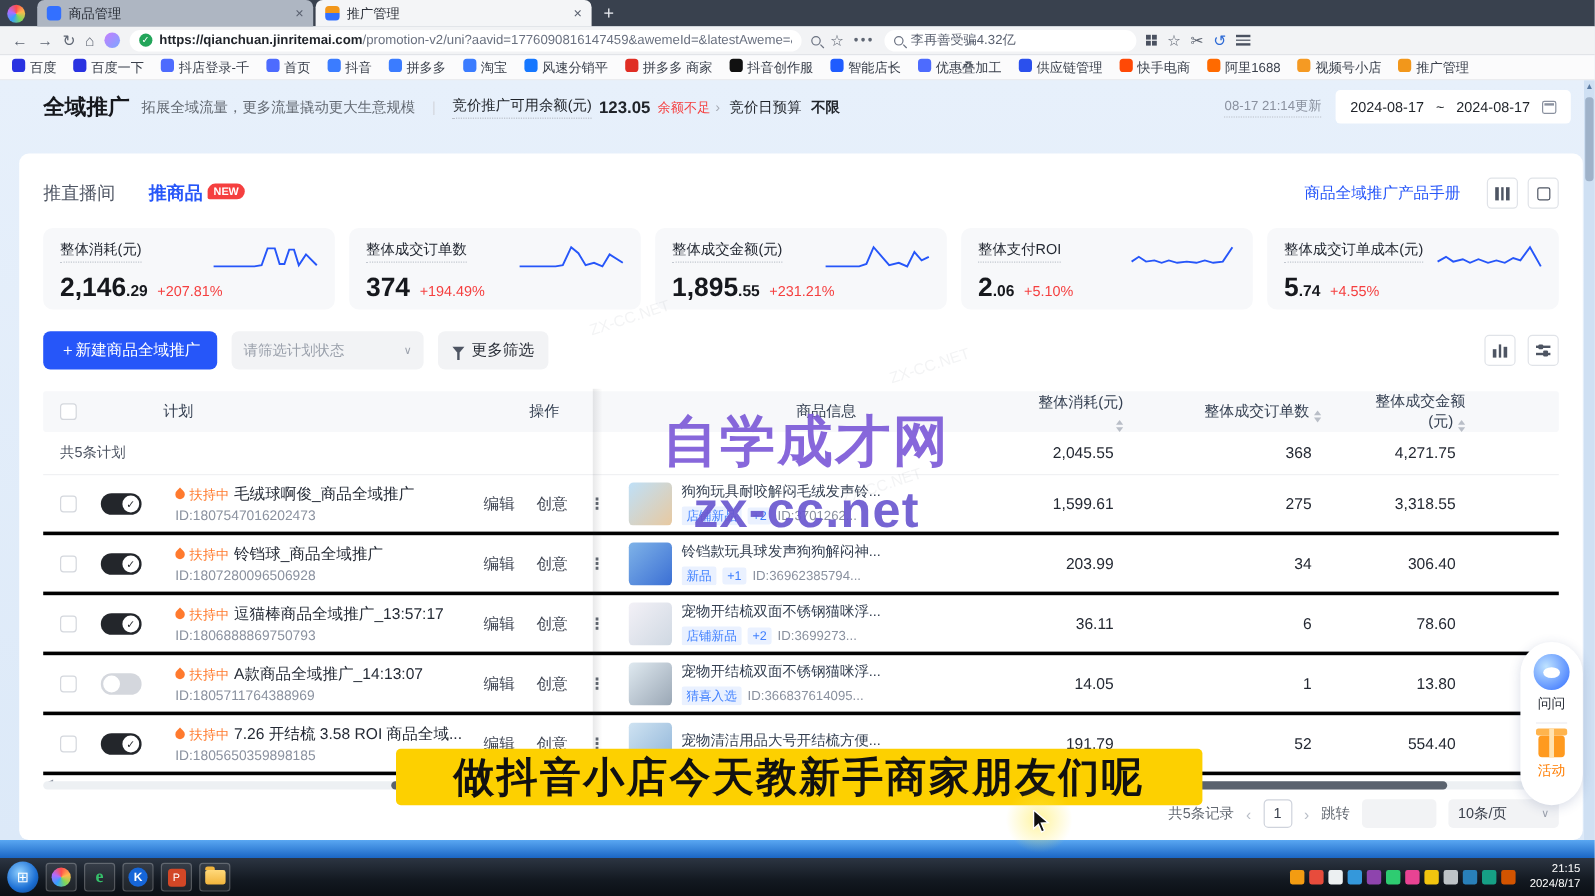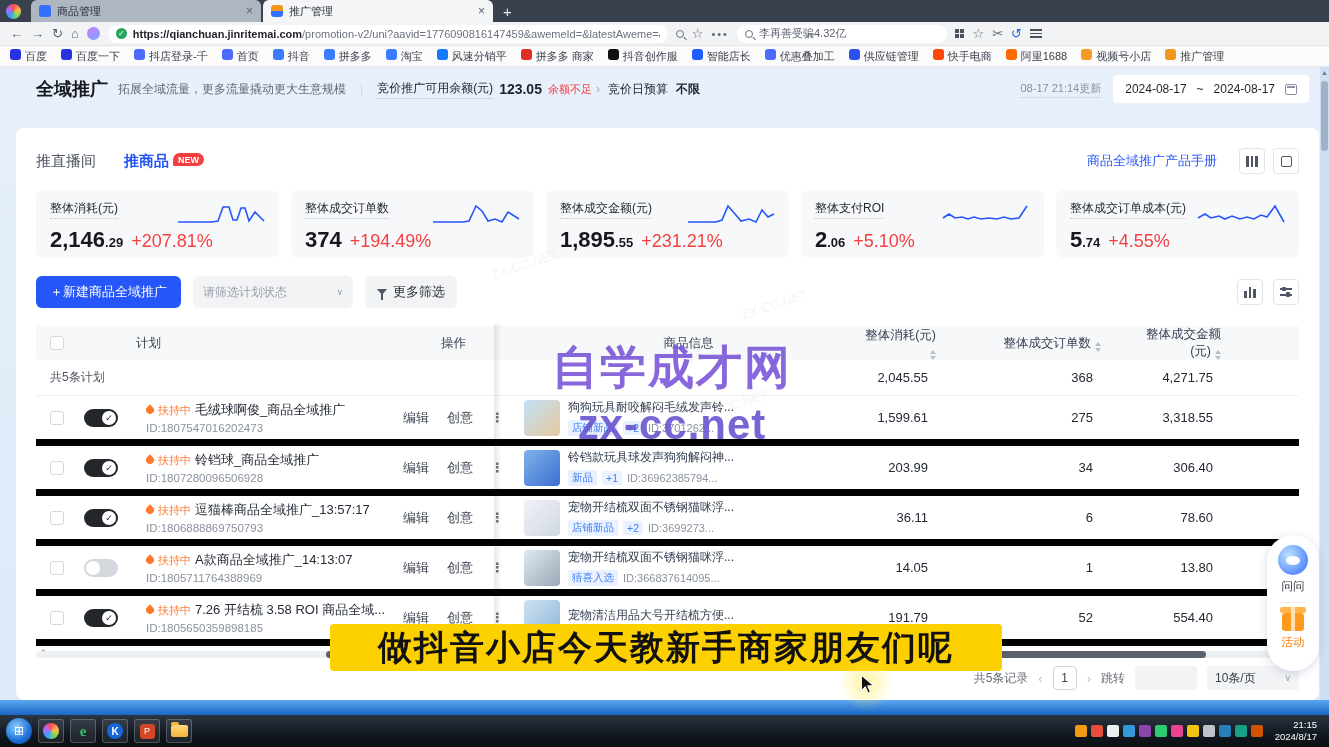--- a/index.html
+++ b/index.html
@@ -73,21 +73,21 @@
   .ic-cols{display:flex;gap:2px}
   .ic-cols i{width:2.5px;height:11px;background:#4e5563}
   .ic-full{width:11px;height:11px;border:1.6px solid #4e5563;border-radius:2px}
 
   .stats{display:flex;gap:12px;margin-top:14px}
   .scard{flex:1;background:#f7f8fa;border-radius:8px;height:68px;padding:10px 14px;position:relative}
   .slabel{font-size:12px;color:#242933;border-bottom:1px dotted #c2c7cf;display:inline-block;padding-bottom:1px}
   .sval{margin-top:8px;display:flex;align-items:baseline}
   .sint{font-size:22px;font-weight:bold;color:#16181d}
   .sdec{font-size:13px;font-weight:bold;color:#16181d}
-  .sdelta{font-size:18px;color:#f53f3f;margin-left:8px}
+  .sdelta{font-size:12px;color:#f53f3f;margin-left:8px}
   .spark{position:absolute;right:12px;top:10px}
 
   .toolbar{display:flex;align-items:center;margin-top:18px;gap:12px}
   .btn-primary{background:#2656f9;color:#fff;font-size:13px;height:32px;border:none;border-radius:6px;padding:0 14px;font-family:inherit}
   .inp{background:#f2f3f5;border:none;border-radius:6px;height:32px;display:flex;align-items:center;padding:0 10px;color:#9aa0ab}
   .inp input{border:none;background:transparent;outline:none;width:190px;font-size:12px;color:#3a404c;font-family:inherit}
   .inp input::placeholder{color:#9aa0ab}
   .sel{width:160px;justify-content:space-between}
   .vchev{color:#9aa0ab;font-size:9px}
   .btn-ghost{background:#f2f3f5;border:none;border-radius:6px;height:32px;display:flex;align-items:center;gap:6px;padding:0 12px;font-size:13px;color:#2a2f38;font-family:inherit}
@@ -111,21 +111,21 @@
   .sort .dn{border-top:4px solid #b9bec7}
   .cb{width:14px;height:14px;border:1px solid #d4d7dd;border-radius:3px;background:#fff;margin-left:14px;display:inline-block}
   .hcenter{text-align:center}
   .summary{height:36px;border-bottom:1px solid #f0f1f3;font-size:12px;color:#4e5563}
   .summary .cnt{grid-column:1 / span 3;padding-left:14px}
   .num{font-size:13px;color:#242933;text-align:right;padding-right:48px}
   .num.amt{padding-right:80px}
   .hnum{padding-right:40px}
   .hnum.amt{padding-right:72px}
 
-  .trow{height:50px;border-bottom:7px solid #000000}
+  .trow{height:50px;border-bottom:3px solid #000000}
   .toggle{width:34px;height:18px;border-radius:9px;background:#d4d7dd;position:relative;display:inline-block;margin-left:12px}
   .toggle.on{background:#23262b}
   .knob{position:absolute;top:2px;left:2px;width:14px;height:14px;border-radius:50%;background:#fff;font-size:9px;color:#23262b;text-align:center;line-height:14px}
   .toggle.on .knob{left:18px}
   .toggle.on .knob::after{content:"✓"}
   .plancell{padding-left:10px}
   .pl1{display:flex;align-items:center;gap:4px;white-space:nowrap;overflow:hidden}
   .flame{display:inline-block;width:8px;height:8px;background:#ff7a2e;border-radius:50% 0 50% 50%;transform:rotate(-45deg);flex:none}
   .status{color:#ff7a2e;font-size:11px;flex:none}
   .pname{font-size:13px;color:#252b36;overflow:hidden;text-overflow:ellipsis}

